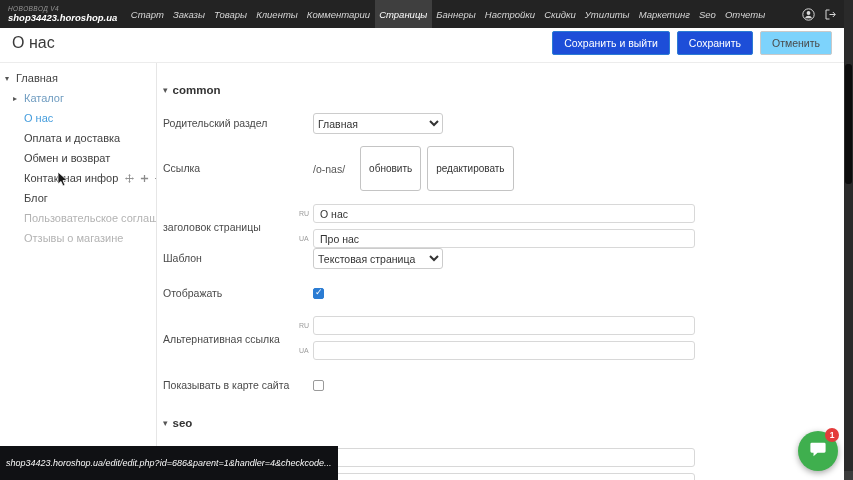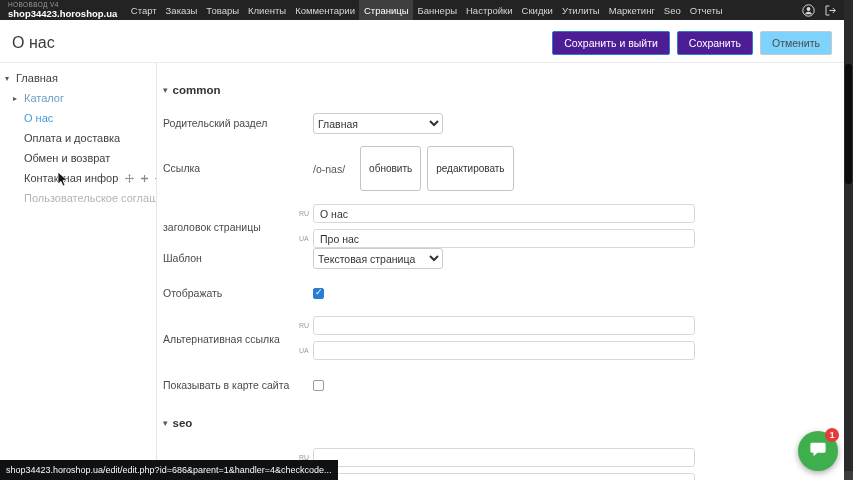--- a/index.html
+++ b/index.html
@@ -1,34 +1,34 @@
 <!DOCTYPE html>
 <html><head>
 <meta charset="utf-8">
 <style>
   html,body{margin:0;padding:0;background:#fff;font-family:"Liberation Sans",sans-serif;}
   .screen{position:relative;width:853px;height:480px;overflow:hidden;background:#fff;}
 
   
-  .topbar{position:absolute;top:0;left:0;right:0;height:20px;background:#232323;display:flex;align-items:center;color:#e8e8e8;z-index:5;}
+  .topbar{position:absolute;top:0;left:0;right:0;height:28px;background:#232323;display:flex;align-items:center;color:#e8e8e8;z-index:5;font-style:italic;}
   .brand{padding:0 9px 0 8px;line-height:1;}
   .brand-small{font-size:6.5px;color:#9a9a9a;letter-spacing:.4px;margin-bottom:1px;}
   .brand-main{font-size:9.5px;font-weight:bold;color:#fff;white-space:nowrap;}
   .menu{display:flex;align-items:flex-end;height:100%;}
   .menu-item{font-size:9.5px;color:#d6d6d6;padding:0 4.5px;height:100%;display:flex;align-items:center;cursor:pointer;white-space:nowrap;}
   .menu-item.active{background:#3f3f3f;color:#fff;}
   .top-icons{margin-left:auto;display:flex;align-items:center;gap:9px;padding-right:16px;}
   .top-icons svg{display:block;cursor:pointer;}
 
   
   .page-header{position:absolute;top:24px;left:0;right:9px;height:39px;display:flex;align-items:center;padding:0 12px;box-sizing:border-box;background:#fff;border-bottom:1px solid #ececec;}
   .page-title{font-size:16px;color:#3a3a3a;}
   .header-actions{margin-left:auto;display:flex;gap:7px;}
   .btn{font-family:inherit;font-size:10.5px;border-radius:2px;padding:5px 11px;cursor:pointer;white-space:nowrap;}
-  .btn.primary{background:#4c1d95;border:1px solid #2b7cd3;color:#fff;}
+  .btn.primary{background:#1d4ed8;border:1px solid #2b7cd3;color:#fff;}
   .btn.ghost{background:#7dd3fc;border:1px solid #c9c9c9;color:#4a4a4a;}
 
   
   .body-area{position:absolute;top:63px;left:0;right:9px;bottom:0;display:flex;}
   .sidebar{width:157px;flex:0 0 157px;border-right:1px solid #e6e6e6;padding-top:5px;box-sizing:border-box;overflow:hidden;}
   .side-item{height:20px;display:flex;align-items:center;font-size:11px;color:#3f3f3f;padding-left:24px;cursor:pointer;white-space:nowrap;}
   .side-item.root{padding-left:5px;}
   .side-item.sub-caret{padding-left:13px;}
   .side-item .caret{width:9px;font-size:8px;color:#555;margin-right:2px;display:inline-block;}
   .side-item.link{color:#6f9cc0;}
@@ -63,21 +63,21 @@
   .r-parent{margin-top:16px;}
   .r-link{margin-top:12px;}
   .r-title{margin-top:13px;}
   .r-template{}
   .r-display{margin-top:18px;}
   .r-sitemap{margin-top:19px;}
   .r-alt{margin-top:16px;}
   .r-html{margin-top:18px;}
 
   
-  .statusbar{position:absolute;left:0;bottom:0;background:#101114;color:#fbfbfb;font-size:9px;padding:5px 6px;z-index:8;white-space:nowrap;}
+  .statusbar{position:absolute;left:0;bottom:0;background:#101114;color:#fbfbfb;font-size:9px;padding:12px 6px;z-index:8;white-space:nowrap;font-style:italic;}
   .scrollbar{position:absolute;top:0;right:0;width:9px;bottom:0;background:#2a2a2a;z-index:9;}
   .scroll-thumb{position:absolute;top:64px;left:1px;width:7px;height:120px;border-radius:3px;background:#0d0d0d;cursor:pointer;}
   .scroll-end{position:absolute;bottom:0;left:0;width:9px;height:9px;background:#3c3c3c;}
   .chat{position:absolute;right:15px;bottom:9px;width:40px;height:40px;border-radius:50%;background:#3faf4e;box-shadow:0 2px 6px rgba(0,0,0,.35);display:flex;align-items:center;justify-content:center;z-index:10;cursor:pointer;}
   .chat-badge{position:absolute;top:-3px;right:-1px;min-width:14px;height:14px;border-radius:7px;background:#e43b3b;color:#fff;font-size:8.5px;display:flex;align-items:center;justify-content:center;font-weight:bold;}
   .cursor{position:absolute;left:57px;top:171px;z-index:12;pointer-events:none;}
 </style>
 </head>
 <body>
 
@@ -165,22 +165,28 @@
             </span>
           <span class="act">
               <svg width="9" height="9" viewBox="0 0 10 10">
                 <circle cx="5" cy="5" r="1.9" fill="none" stroke="#8b8b8b"></circle>
                 <path d="M5 0v2M5 8v2M0 5h2M8 5h2M1.5 1.5l1.4 1.4M7.1 7.1l1.4 1.4M8.5 1.5L7.1 2.9M2.9 7.1L1.5 8.5" stroke="#8b8b8b" stroke-width="1"></path>
               </svg>
             </span>
 
         </span>
       </div>
+      <div class="side-item">
+        <span>Блог</span>
+      </div>
       <div class="side-item muted">
         <span>Пользовательское соглашение</span>
+      </div>
+      <div class="side-item muted">
+        <span>Отзывы о магазине</span>
       </div>
     </aside>
 
     <main class="content">
 
       <div class="section-header">
         <span class="caret">▾</span>
         <span>common</span>
       </div>
 

